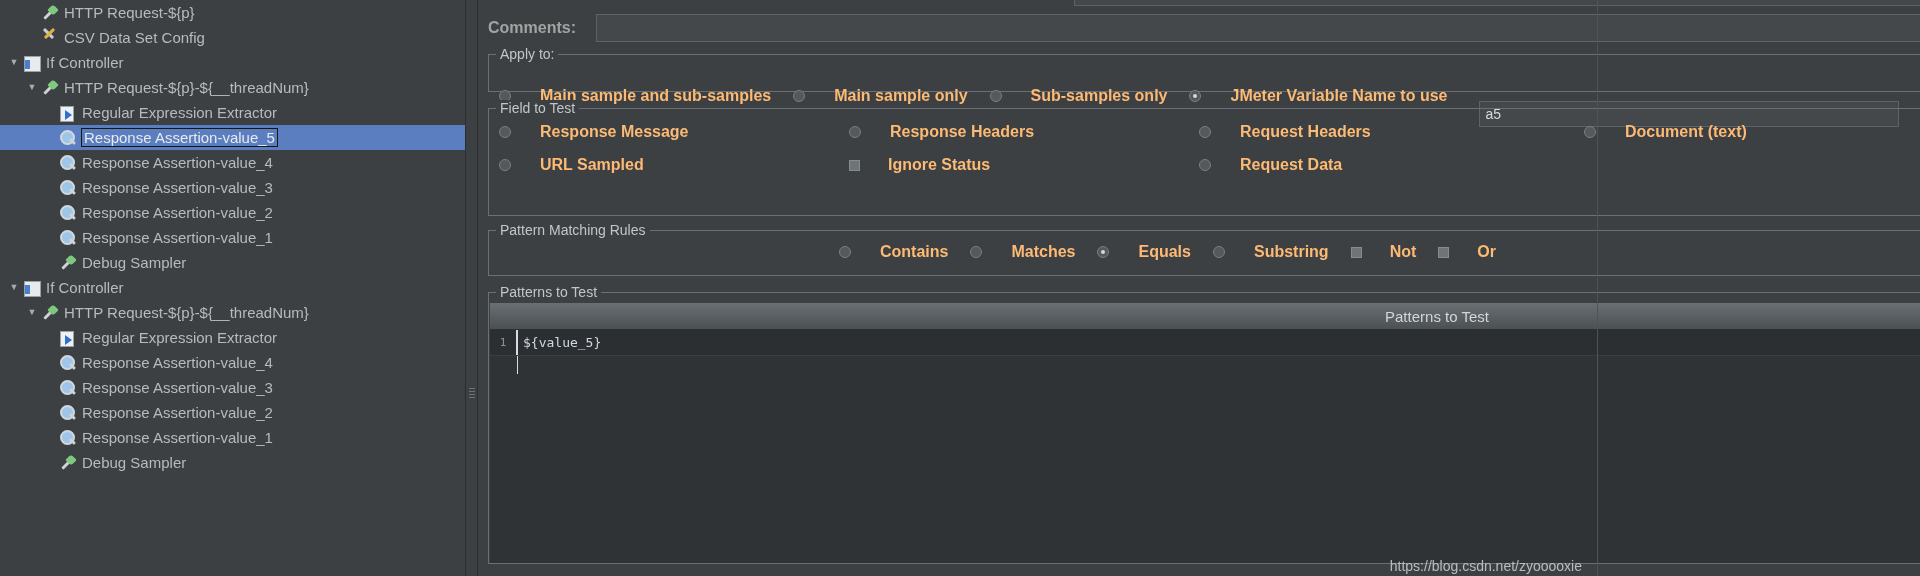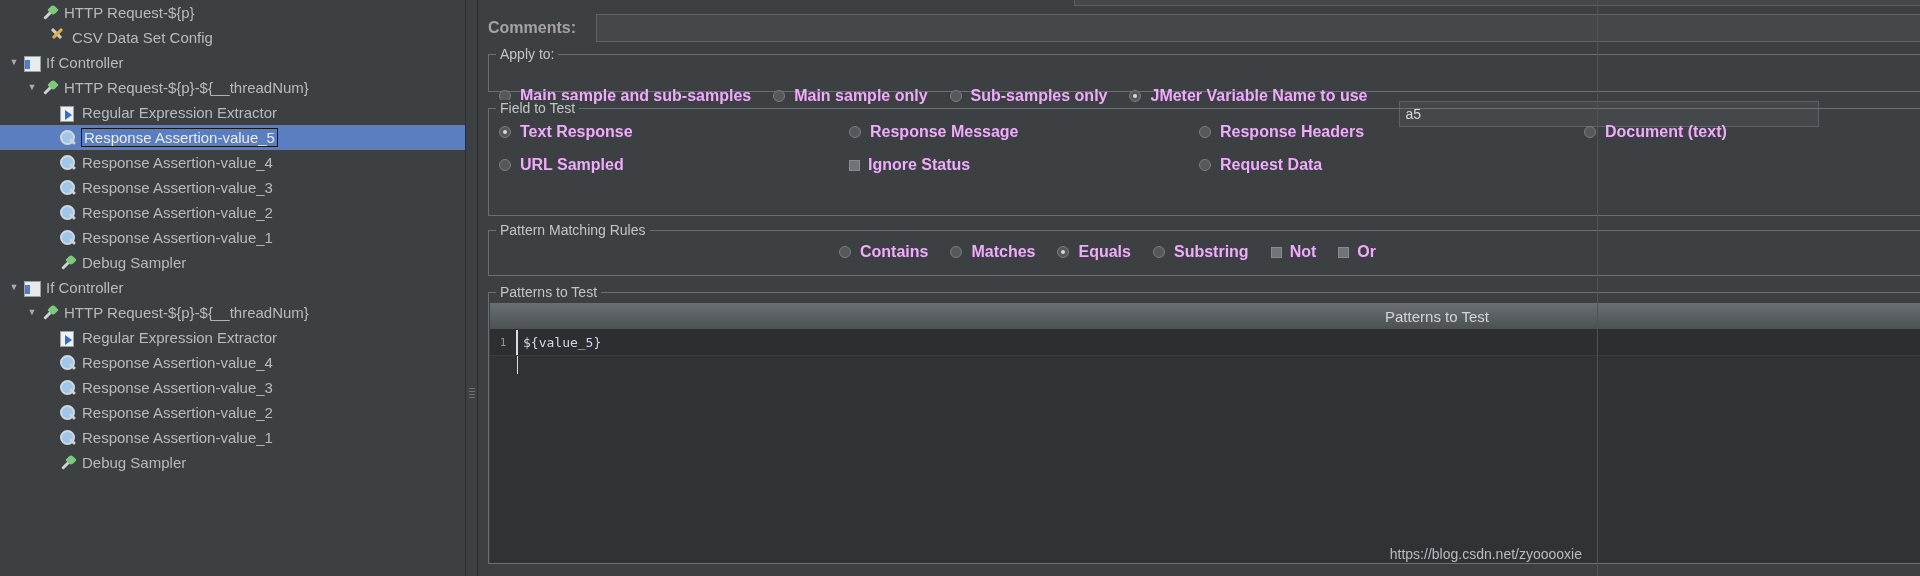--- a/index.html
+++ b/index.html
@@ -171,22 +171,23 @@
   #grp-apply { left: 10px; top: 54px; width: 1896px; height: 38px; }
   #grp-field { left: 10px; top: 108px; width: 1896px; height: 108px; }
   #grp-rules { left: 10px; top: 230px; width: 1896px; height: 46px; }
   #grp-patterns { left: 10px; top: 292px; width: 1896px; height: 272px; }
 
   .radio-row {
     position: absolute; display: flex; align-items: center;
   }
   .opt {
     display: flex; align-items: center;
-    font-size: 16px; font-weight: bold; color: #f0abfc;
+    font-size: 16px; font-weight: bold; color: #fdba74;
     white-space: nowrap;
+    gap: 20px;
   }
   .radio {
     width: 12px; height: 12px; border-radius: 50%;
     background: #55595c;
     border: 1px solid #797e82;
     margin-right: 9px;
     display: inline-block; position: relative;
     flex: 0 0 auto;
   }
   .radio.on::after {
@@ -257,41 +258,41 @@
     border-left: 2px solid #d8dde3;
     background: #2b2f32;
     margin-right: 18px;
   }
   .caret-line {
     position: absolute; left: 28px; top: 63px;
     width: 1px; height: 18px; background: #d8dde3;
   }
 
   .watermark {
-    position: absolute; right: 22px; bottom: 14px;
+    position: absolute; right: 22px; bottom: 2px;
     font-size: 14px; color: #b9bdc0; text-align: center;
   }
   .right-edge {
     position: absolute; right: 6px; top: 0; width: 1px; height: 576px;
     background: #4f5356;
   }
 </style>
 </head>
 <body>
 
 <div class="app">
 
   <div class="tree-pane">
     <div class="tree" id="tree">
         <div class="tree-row" style="padding-left: 24px;">
           <span class="twisty empty">▼</span>
           <span class="ico ico-pipette"></span>
           <span class="tree-label">HTTP Request-${p}</span>
         </div>
-        <div class="tree-row" style="padding-left: 24px; margin-left: 8px;">
+        <div class="tree-row" style="padding-left: 24px;">
           <span class="twisty empty">▼</span>
           <span class="ico ico-config"></span>
           <span class="tree-label">CSV Data Set Config</span>
         </div>
         <div class="tree-row" style="padding-left: 6px;">
           <span class="twisty">▼</span>
           <span class="ico ico-controller"></span>
           <span class="tree-label">If Controller</span>
         </div>
         <div class="tree-row" style="padding-left: 24px;">
@@ -417,30 +418,30 @@
             <span>JMeter Variable Name to use</span>
           </div>
           <div class="textfield var-field">a5</div>
         </div>
     </div>
 
     <div class="group" id="grp-field">
       <div class="legend">Field to Test</div>
       <div class="ftt-grid" id="ftt-grid">
           <div class="opt">
-            <span class="radio on"></span>
-            <span>Text Response</span>
-          </div>
-          <div class="opt">
             <span class="radio"></span>
             <span>Response Message</span>
           </div>
           <div class="opt">
             <span class="radio"></span>
             <span>Response Headers</span>
+          </div>
+          <div class="opt">
+            <span class="radio"></span>
+            <span>Request Headers</span>
           </div>
           <div class="opt">
             <span class="radio"></span>
             <span>Document (text)</span>
           </div>
           <div class="opt">
             <span class="radio"></span>
             <span>URL Sampled</span>
           </div>
           <div class="opt">

